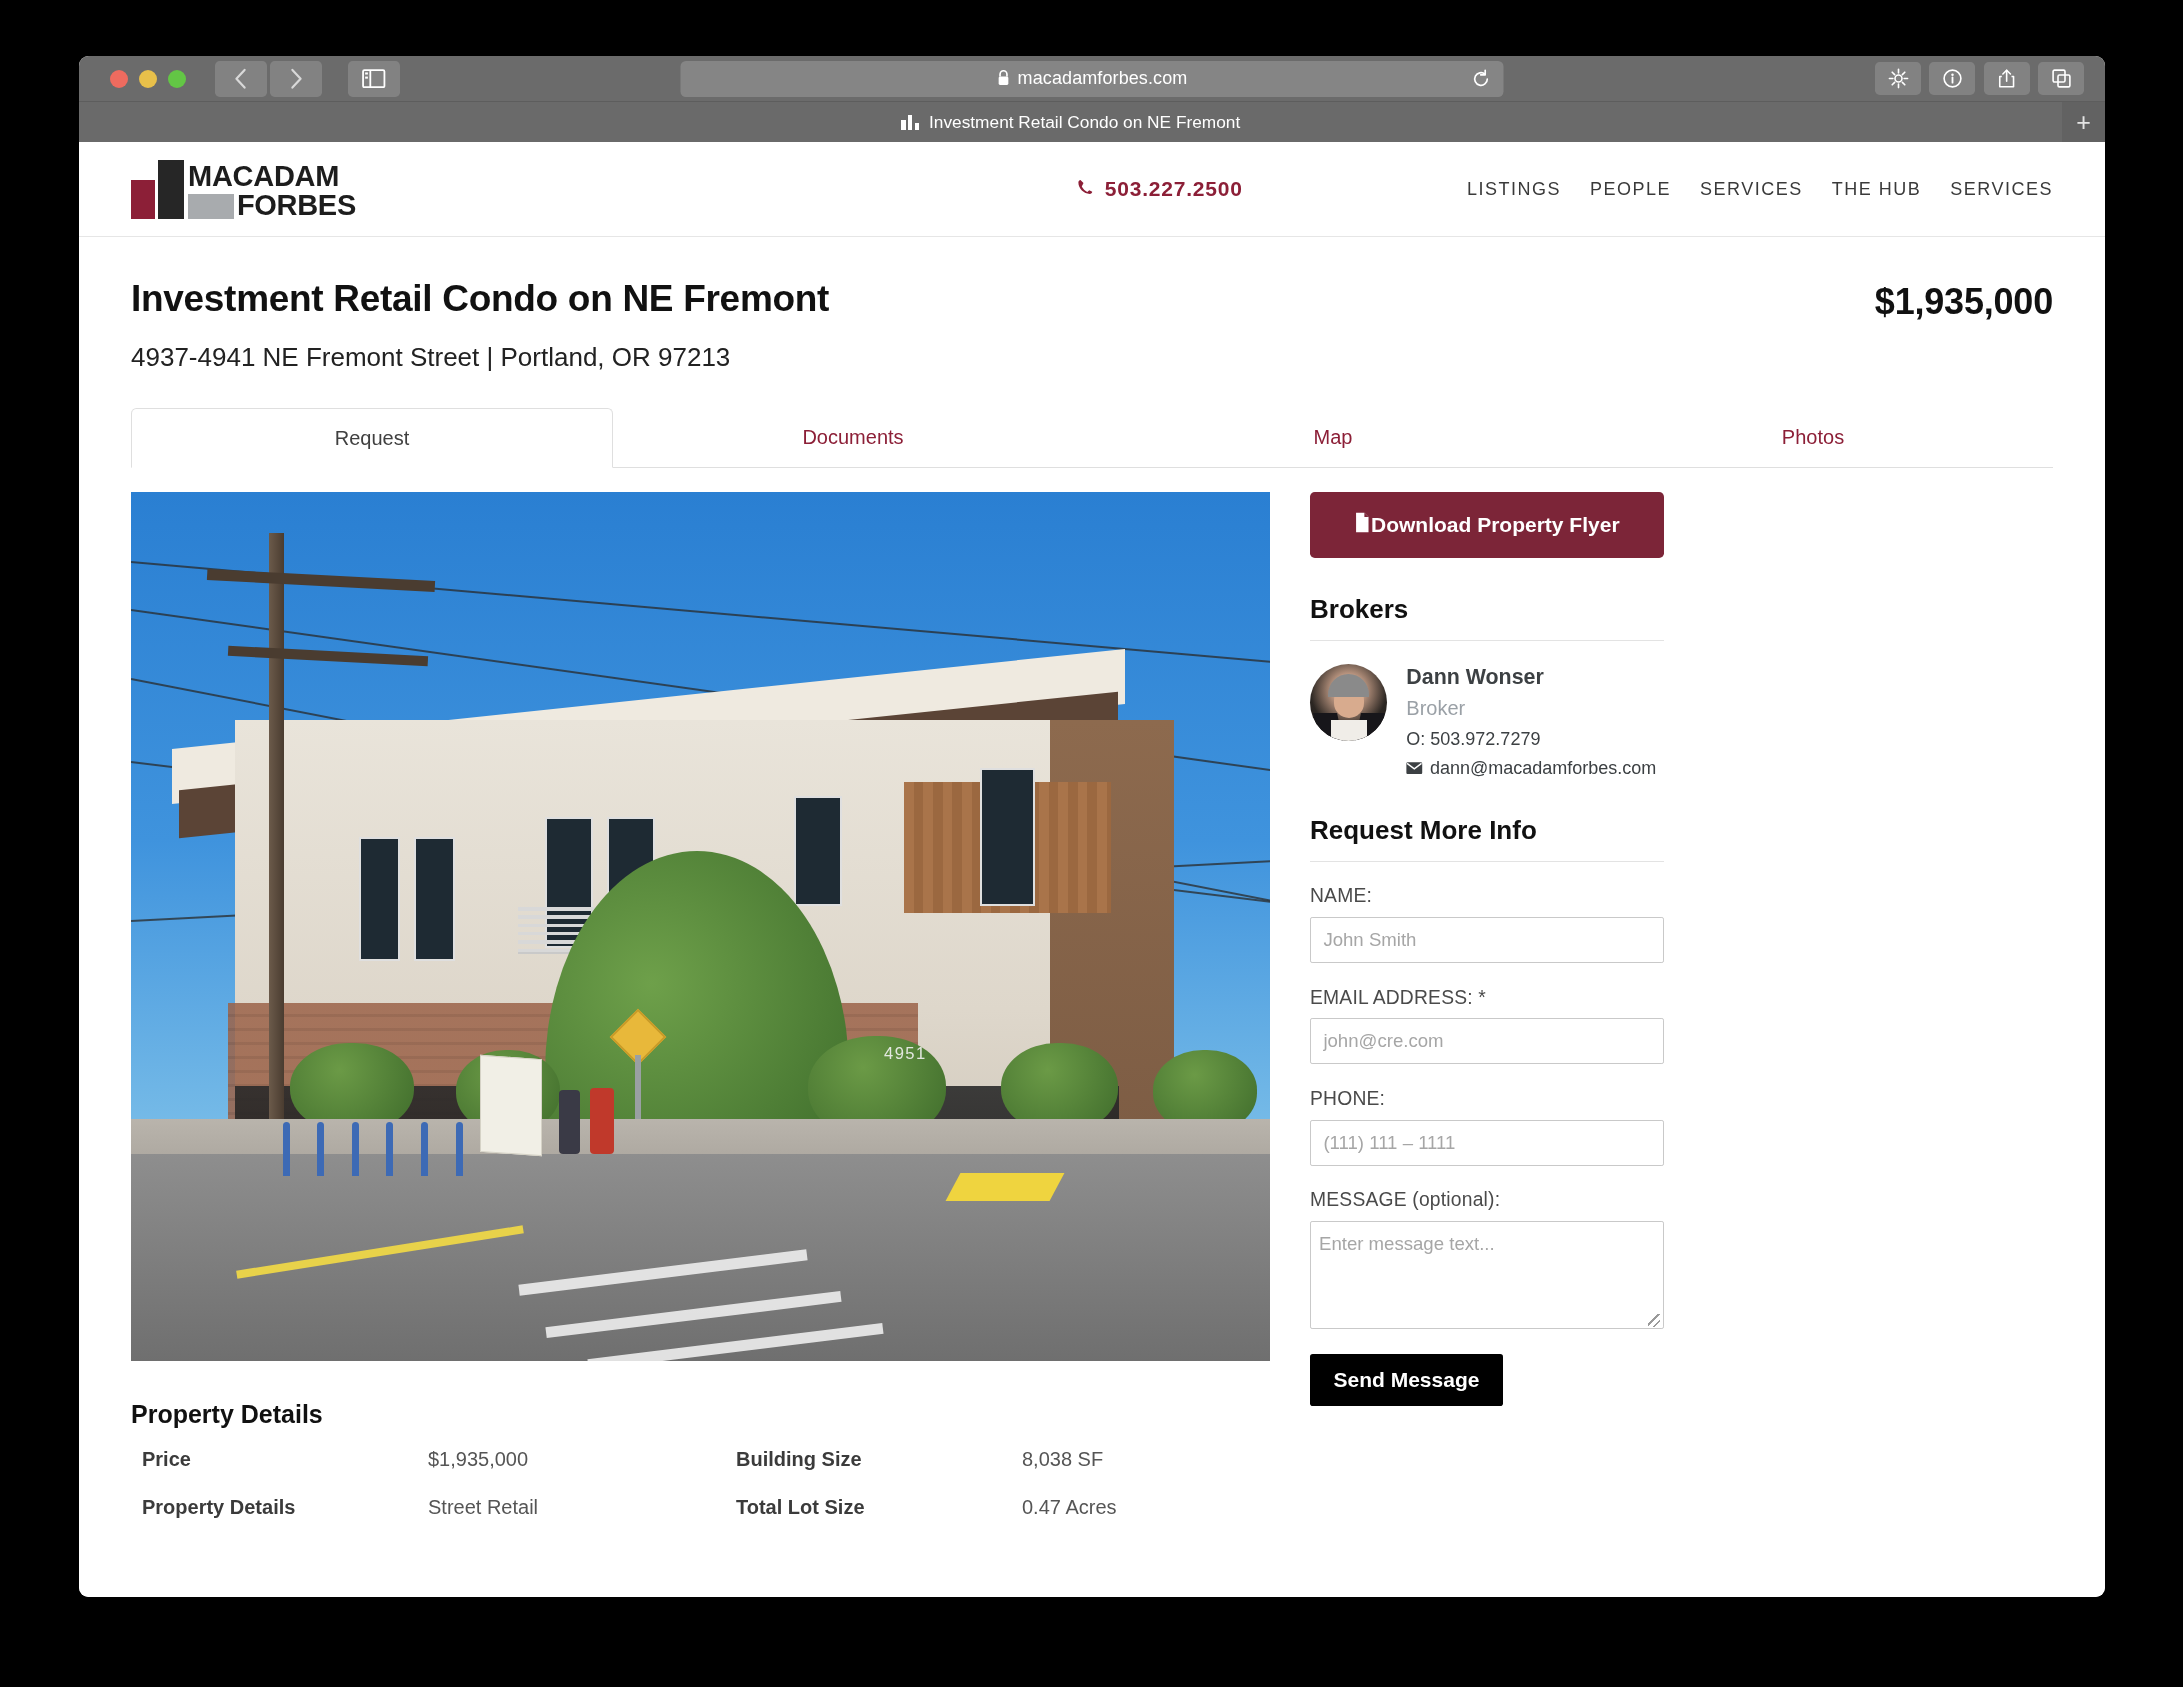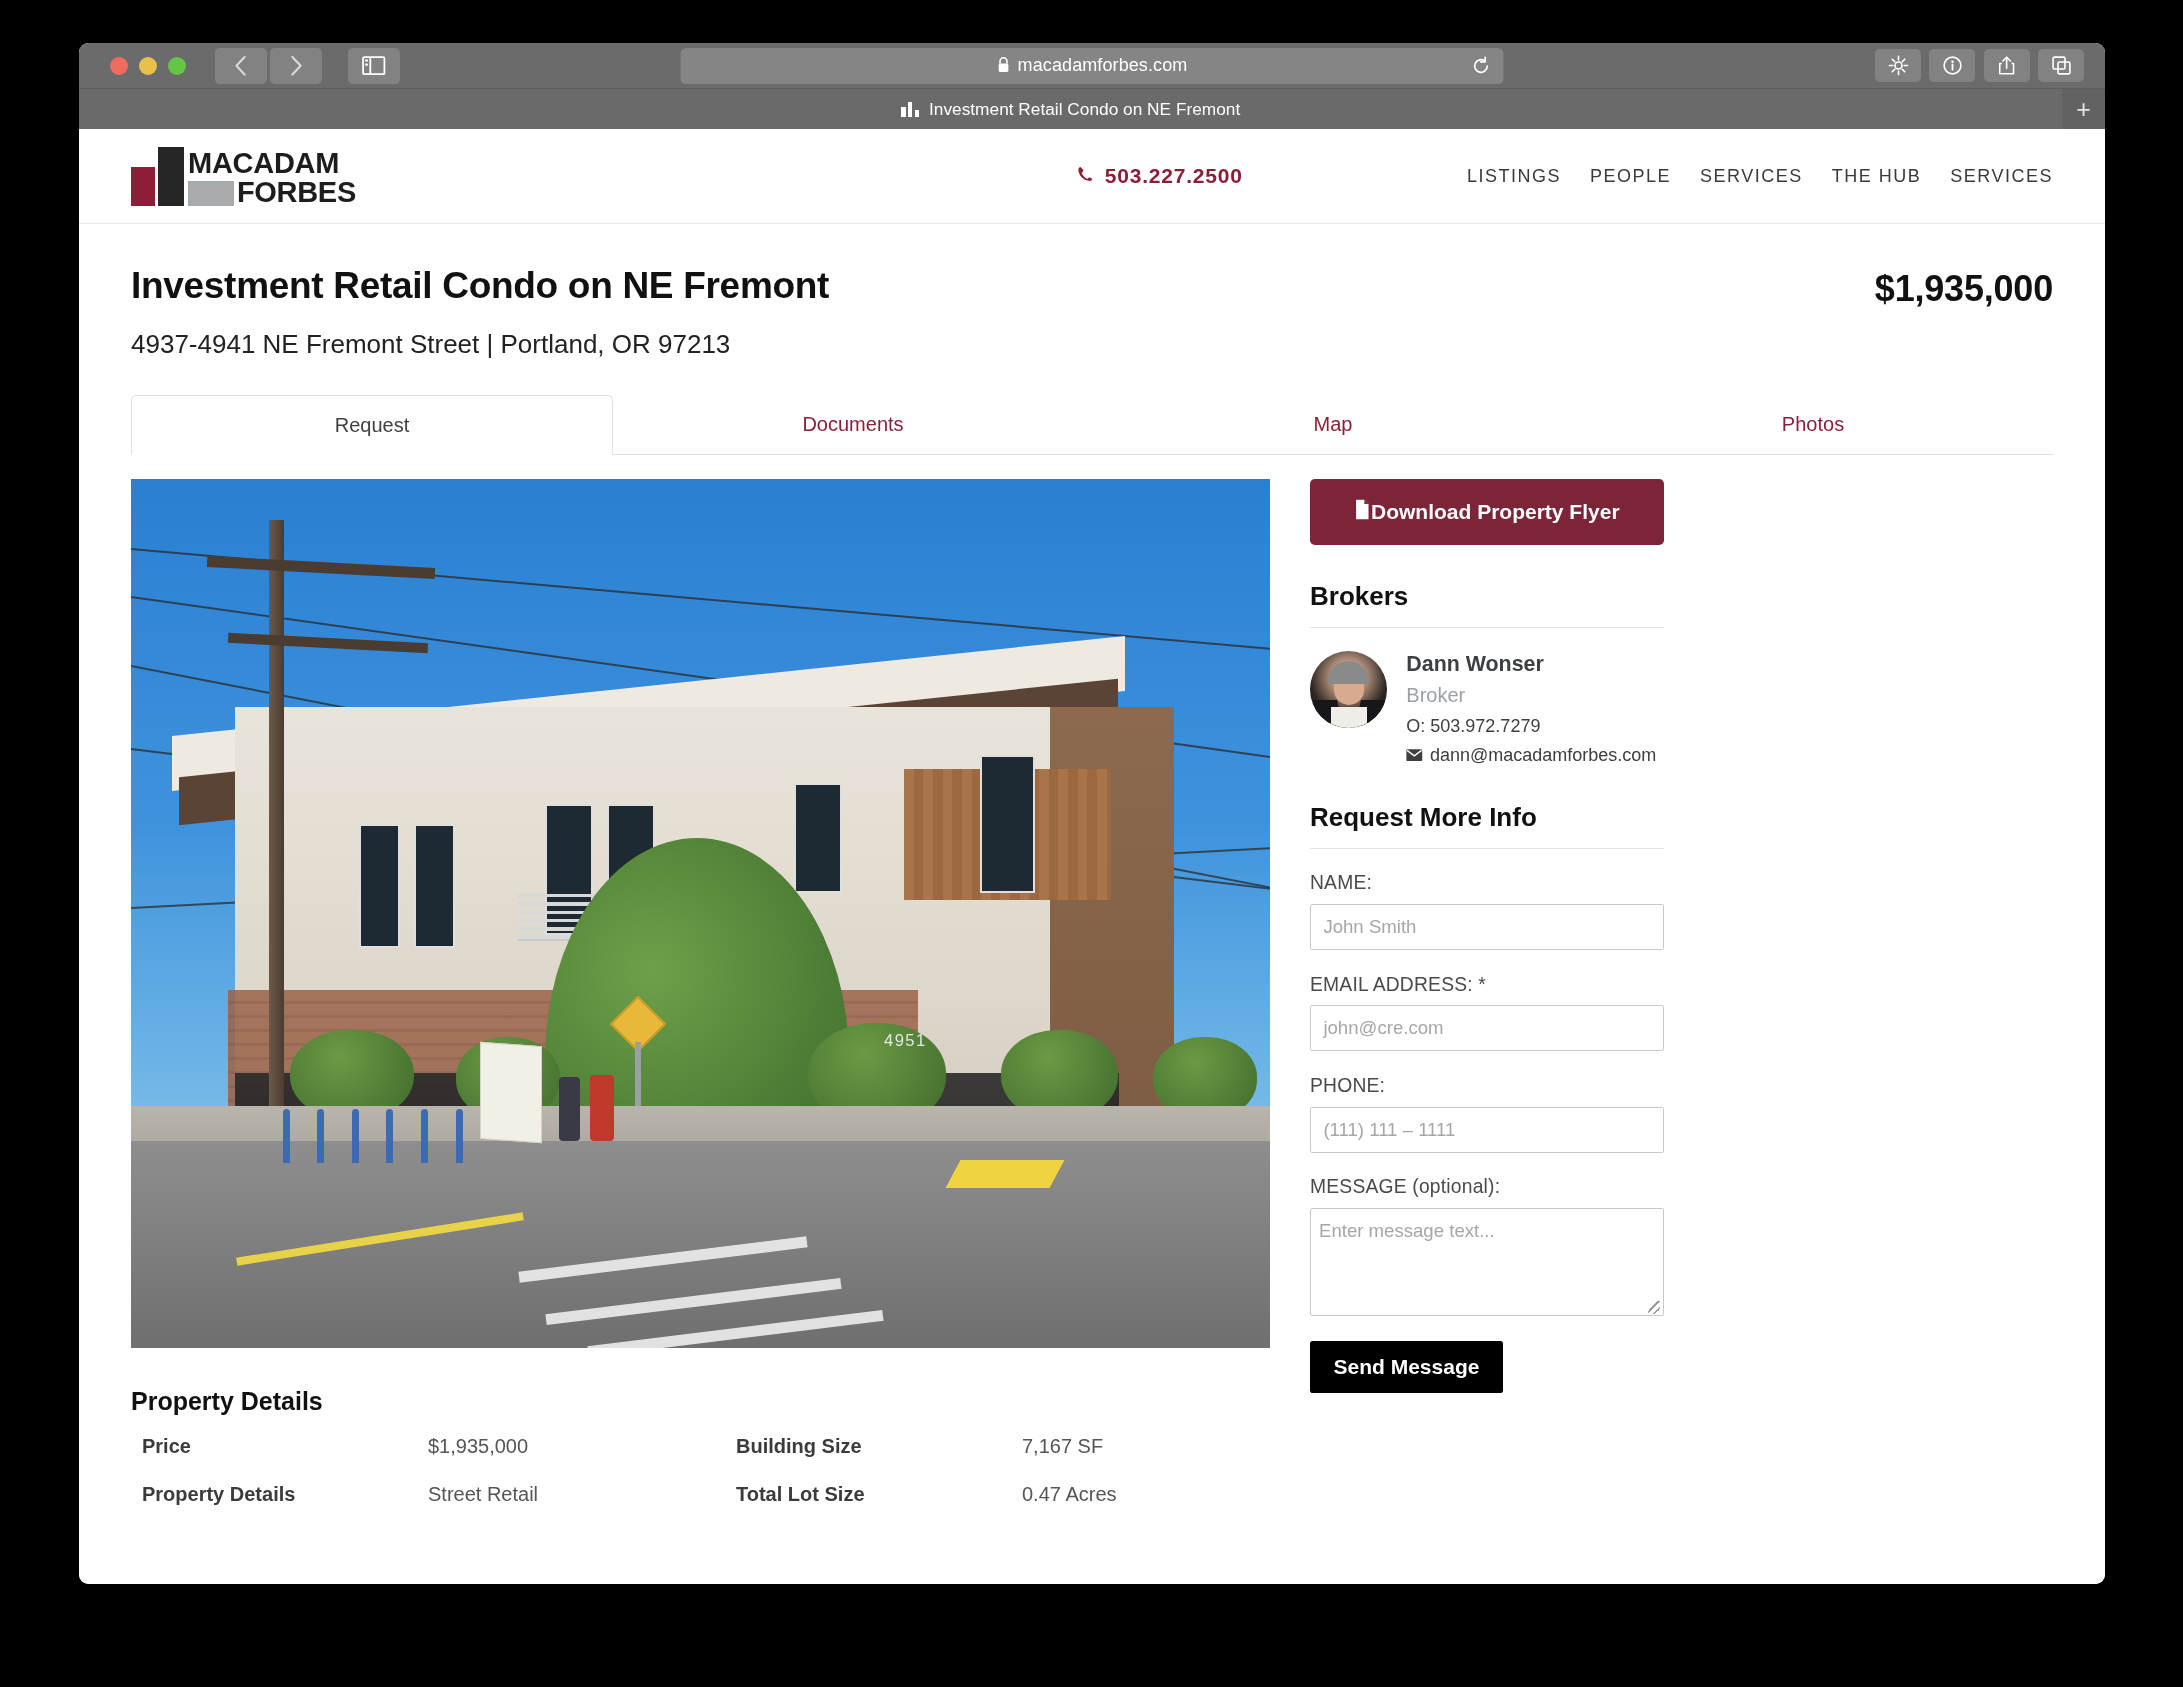--- a/index.html
+++ b/index.html
@@ -9,21 +9,21 @@
     height: 1688px;
     background: #000000;
     font-family: "Liberation Sans", sans-serif;
     overflow: hidden;
   }
 
   
   .browser-window {
     position: absolute;
     left: 79px;
-    top: 43px;
+    top: 56px;
     width: 2026px;
     height: 1541px;
     border-radius: 9.7px;
     overflow: hidden;
     background: #ffffff;
     box-shadow: 0 7px 41px rgba(0,0,0,0.55);
   }
 
   .titlebar {
     height: 46px;
@@ -738,21 +738,21 @@
             <div class="crosswalk-stripe" style="left:414px; bottom:41px; width:297px;"></div>
             <div class="crosswalk-stripe" style="left:456px; bottom:8.3px; width:297px;"></div>
           </div>
 
           <div class="pd-title">Property Details</div>
 
           <div class="pd-table">
             <div class="pd-label">Price</div>
             <div class="pd-value">$1,935,000</div>
             <div class="pd-label">Building Size</div>
-            <div class="pd-value">7,167 SF</div>
+            <div class="pd-value">8,038 SF</div>
 
             <div class="pd-label">Property Details</div>
             <div class="pd-value">Street Retail</div>
             <div class="pd-label">Total Lot Size</div>
             <div class="pd-value">0.47 Acres</div>
           </div>
         </div>
 
         <div class="right-col">
 

